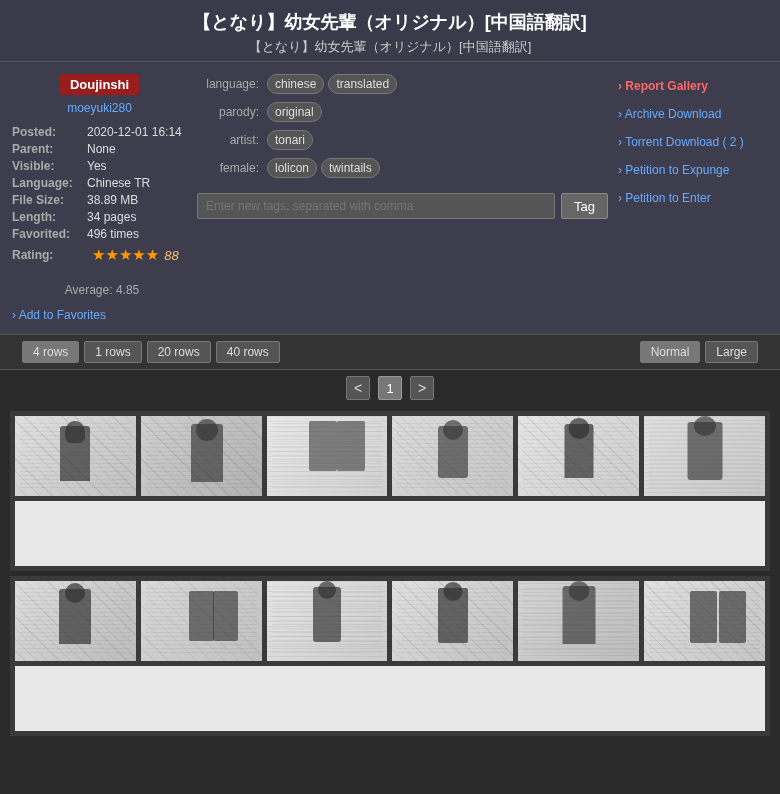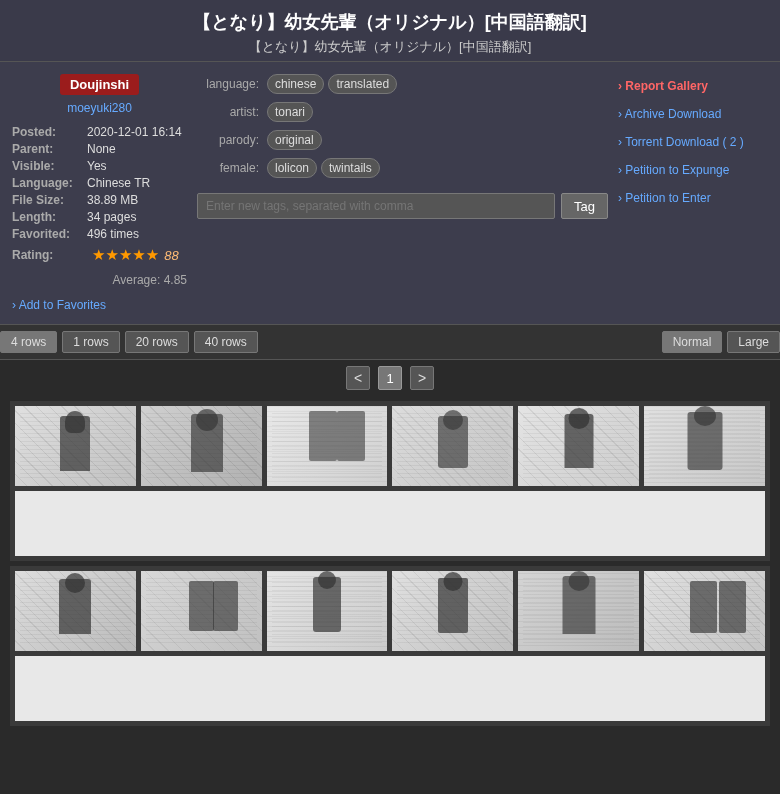--- a/index.html
+++ b/index.html
@@ -180,21 +180,21 @@
     .action-link:not(:first-child) { color: #6af; }
     .action-link::before {
       content: '› ';
     }
 
     
     .toolbar {
       background: #333;
       display: flex;
       align-items: center;
-      padding: 6px 0;
+      padding: 6px 22px;
       gap: 5px;
       border-bottom: 1px solid #555;
     }
     .row-btn {
       background: #555;
       border: 1px solid #777;
       color: #ddd;
       padding: 3px 10px;
       font-size: 12px;
       cursor: pointer;
@@ -328,46 +328,46 @@
       <div class="meta-row">
         <span class="meta-label">Favorited:</span>
         <span class="meta-value">496 times</span>
       </div>
     </div>
     <div class="rating-row">
       <span class="meta-label" style="color:#aaa;font-weight:bold;font-size:12px;">Rating:</span>
       <span class="stars">★★★★★</span>
       <span class="rating-count">88</span>
     </div>
-    <div style="text-align:right; margin-top:8px;">
+    <div style="text-align:center; margin-top:18px;">
       <span class="rating-avg">Average: 4.85</span>
     </div>
     <div style="margin-top:10px;">
       <a class="add-favorites">› Add to Favorites</a>
     </div>
   </div>
 
   <div class="info-middle">
     <div class="tag-row">
       <span class="tag-label">language:</span>
       <div class="tags">
         <span class="tag">chinese</span>
         <span class="tag">translated</span>
       </div>
     </div>
     <div class="tag-row">
+      <span class="tag-label">parody:</span>
+      <div class="tags">
+        <span class="tag">original</span>
+      </div>
+    </div>
+    <div class="tag-row">
       <span class="tag-label">artist:</span>
       <div class="tags">
         <span class="tag">tonari</span>
-      </div>
-    </div>
-    <div class="tag-row">
-      <span class="tag-label">parody:</span>
-      <div class="tags">
-        <span class="tag">original</span>
       </div>
     </div>
     <div class="tag-row">
       <span class="tag-label">female:</span>
       <div class="tags">
         <span class="tag">lolicon</span>
         <span class="tag">twintails</span>
       </div>
     </div>
     <div class="tag-input-row">

